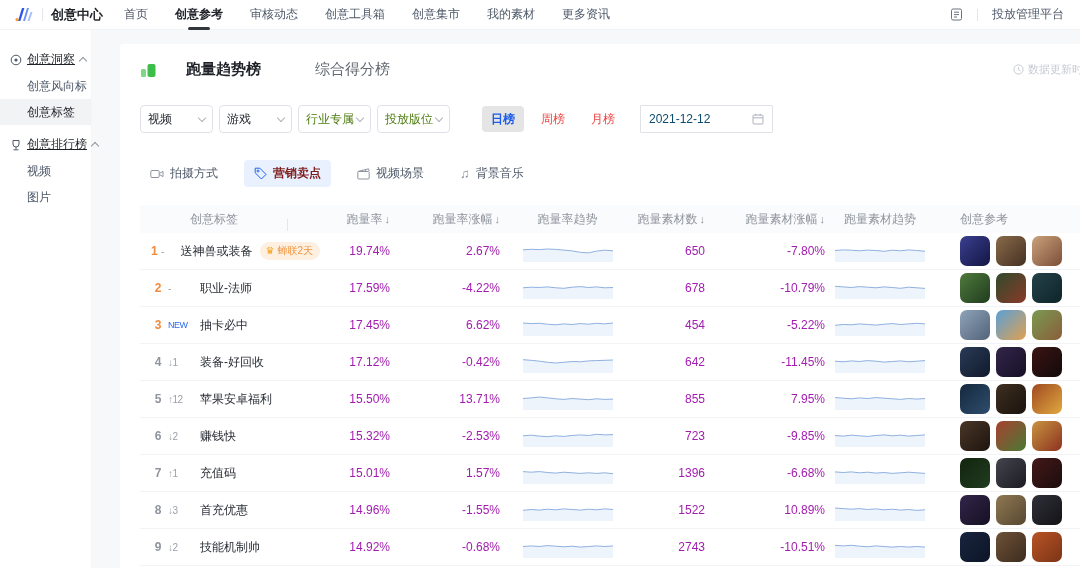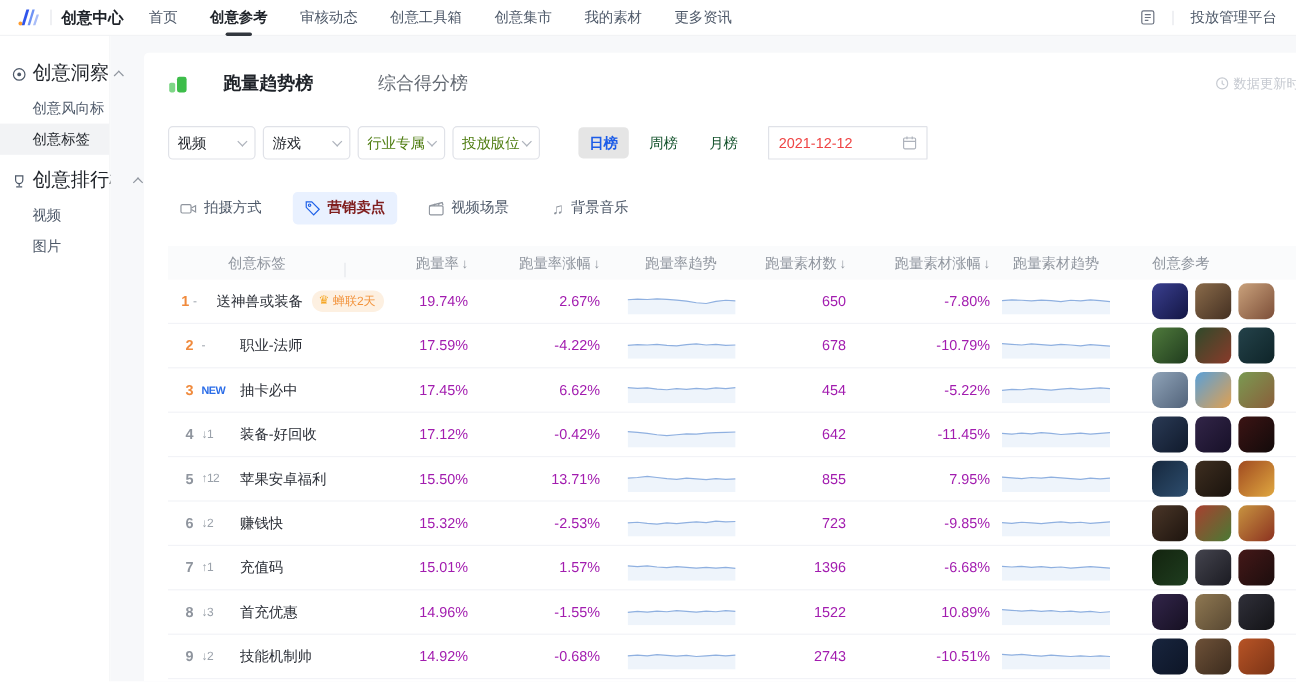--- a/index.html
+++ b/index.html
@@ -18,21 +18,21 @@
   .nav-item.active::after { content:""; position:absolute; left:50%; transform:translateX(-50%);
     bottom:0; width:22px; height:3px; background:#32373e; border-radius:2px; }
   .topnav-right { margin-left:auto; display:flex; align-items:center; gap:14px; color:#4e5969; }
   .tn-divider { width:1px; height:12px; background:#e5e6eb; }
 
   
   .layout { display:flex; height:538px; }
   .sidebar { width:92px; background:#fff; border-right:1px solid #f4f5f7; padding-top:16px; flex:0 0 92px; }
   .side-section { margin-bottom:6px; }
   .side-head { display:flex; align-items:center; gap:5px; padding:5px 8px 5px 10px; color:#1f2329; cursor:pointer; }
-  .side-head .lbl { flex:1; white-space:nowrap; font-size:16px; }
+  .side-head .lbl { flex:1; white-space:nowrap; font-size:12px;text-decoration:underline; }
   .side-child { height:26px; line-height:26px; padding-left:27px; color:#4e5969; cursor:pointer; white-space:nowrap; }
   .side-child.active { background:#f2f3f5; color:#1f2329; }
   .caret-up { width:6px; height:6px; border-left:1px solid #8f959e; border-top:1px solid #8f959e;
     transform:rotate(45deg); margin-top:3px; flex:0 0 auto; }
 
   .main { flex:1; background:#f7f8fa; padding:14px 0 0 28px; overflow:hidden; }
   .card { background:#fff; border-radius:4px 0 0 0; height:524px; padding:16px 0 0 20px; overflow:hidden; position:relative; }
 
   
   .title-row { display:flex; align-items:center;gap:20px; }
@@ -44,24 +44,24 @@
 
   
   .filter-row { display:flex; align-items:center; margin-top:26px; }
   .select { width:73px; height:28px; border:1px solid #e0e2e8; border-radius:4px; margin-right:6px;
     display:flex; align-items:center; justify-content:space-between; padding:0 7px; cursor:pointer; background:#fff; }
   .select .val { font-size:12px; color:#1f2329; white-space:nowrap; overflow:hidden; }
   .select.placeholder .val { color:#4d7c0f; }
   .chev-down { width:6px; height:6px; border-left:1px solid #aeb3bc; border-bottom:1px solid #aeb3bc;
     transform:rotate(-45deg); margin-top:-3px; flex:0 0 auto; }
   .period-tabs { display:flex; align-items:center; gap:8px; margin-left:26px; }
-  .period-tab { height:26px; padding:0 9px; line-height:26px; border-radius:4px; color:#14532d; cursor:pointer; }
+  .period-tab { height:26px; padding:0 9px; line-height:26px; border-radius:4px; color:#ef4444; cursor:pointer; }
   .period-tab.active { background:#e5e5e5; color:#1c5ce8; font-weight:bold; }
   .date-input { width:133px; height:28px; border:1px solid #e0e2e8; border-radius:1px; margin-left:16px;
-    display:flex; align-items:center; justify-content:space-between; padding:0 8px; cursor:pointer; color:#ef4444; }
+    display:flex; align-items:center; justify-content:space-between; padding:0 8px; cursor:pointer; color:#0c4a6e; }
 
   
   .tagtab-row { display:flex; align-items:center; gap:16px; margin-top:27px; }
   .tagtab { display:flex; align-items:center; gap:6px; padding:5px 10px; border-radius:4px; color:#4e5969; cursor:pointer; }
   .tagtab svg { stroke:#8f959e; }
   .tagtab .mu { color:#8f959e; font-size:13px; line-height:10px; }
   .tagtab.active { background:#e9f1ff; color:#7f1d1d; font-weight:bold; }
   .tagtab.active svg { stroke:#2062e8; }
 
   
@@ -79,21 +79,21 @@
   .c4 { width:70px;  text-align:right; }
   .c5 { width:120px; text-align:right; }
   .c6 { width:110px; display:flex; justify-content:center; }
   .thead .c6 { display:block; text-align:center; }
   .c7 { width:140px; padding-left:25px; display:flex; align-items:center; gap:6px; }
   .c8 { width:22px; text-align:center; color:#c3c7cf; font-size:13px; cursor:pointer; }
   .sort-arrow { font-size:11px; margin-left:2px; color:#8f959e; }
   .rank { width:16px; text-align:center; color:#8f959e; font-weight:bold; }
   .rank.top { color:#f08a3c; }
   .move { width:28px; margin-left:2px; color:#9aa1aa; font-size:10px; letter-spacing:-0.5px; }
-  .move.new { color:#2b6de8; font-weight:bold; font-size:9px; }
+  .move.new { color:#2b6de8; font-weight:normal; font-size:9px; }
   .tagname { color:#2a2e36; margin-left:4px; cursor:pointer; }
   .badge { margin-left:8px; background:#fdf0e1; color:#f2933c; font-size:10px; padding:2px 7px 2px 5px;
     border-radius:9px; display:inline-flex; align-items:center; gap:3px; }
   .badge .crown { font-size:10px; line-height:10px; color:#f5a623; }
   .num { color:#a21caf; }
   .thumb { width:30px; height:30px; border-radius:7px; flex:0 0 auto; cursor:pointer; }
 </style>
 </head>
 <body>
 

